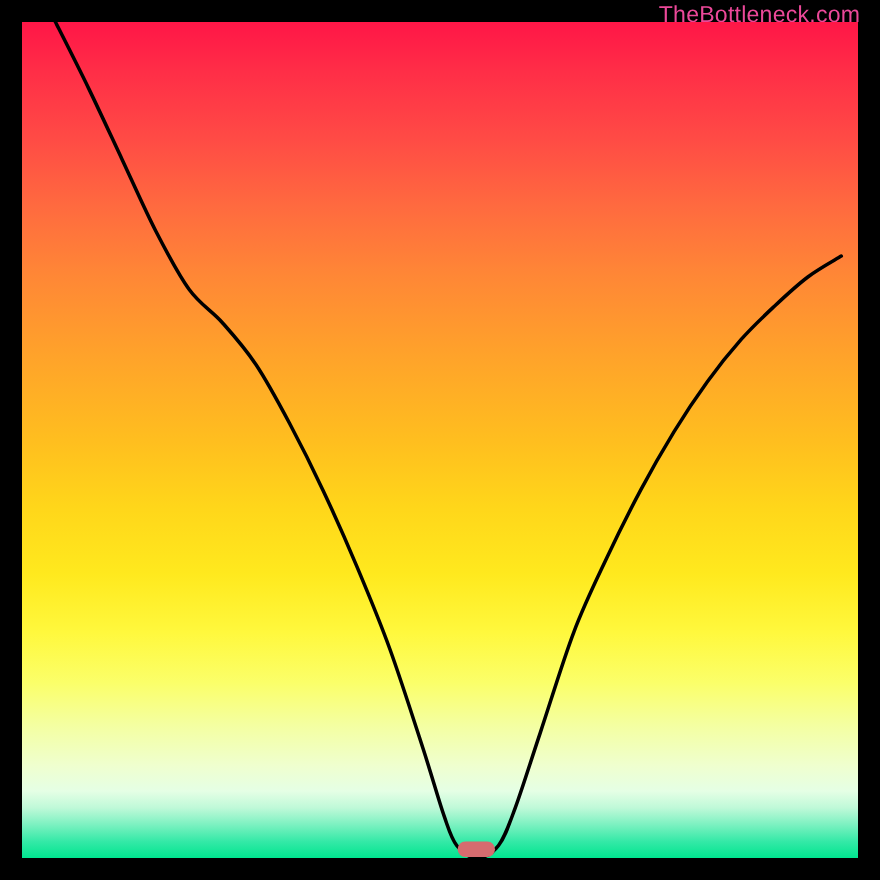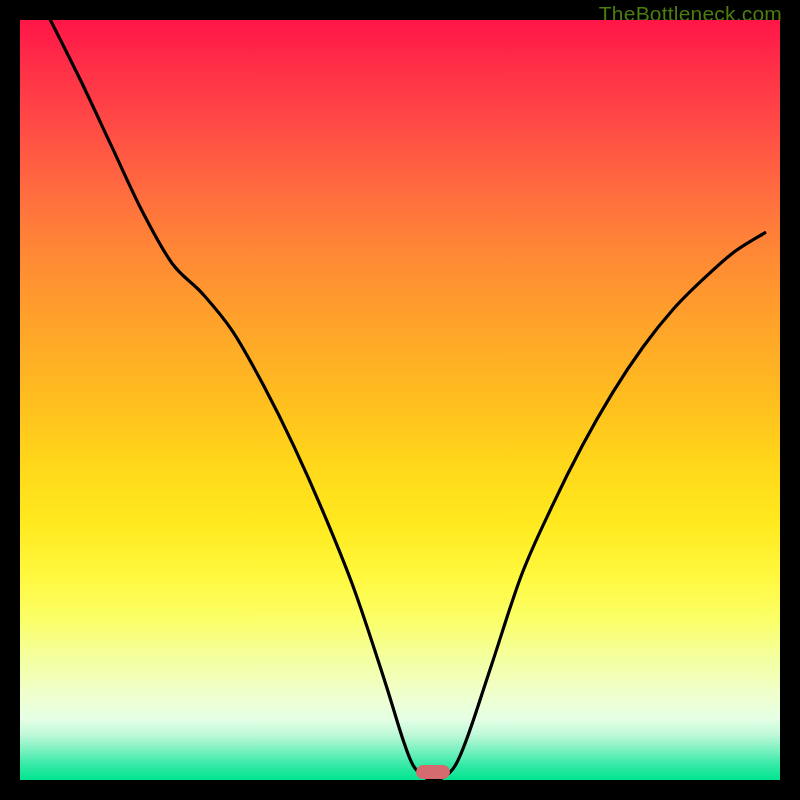--- a/index.html
+++ b/index.html
@@ -60,21 +60,21 @@
     fill: none;
     stroke: #000;
     stroke-width: 3.2;
     stroke-linecap: round;
     stroke-linejoin: round;
   }
   .watermark {
     position: absolute;
     top: 2px;
     right: 18px;
-    color: #4d7c0f;
+    color: #ec4899;
     font-size: 21px;
     font-weight: 500;
     letter-spacing: 0.2px;
     user-select: none;
   }
   .marker {
     position: absolute;
     width: 34px;
     height: 14px;
     border-radius: 7px;

